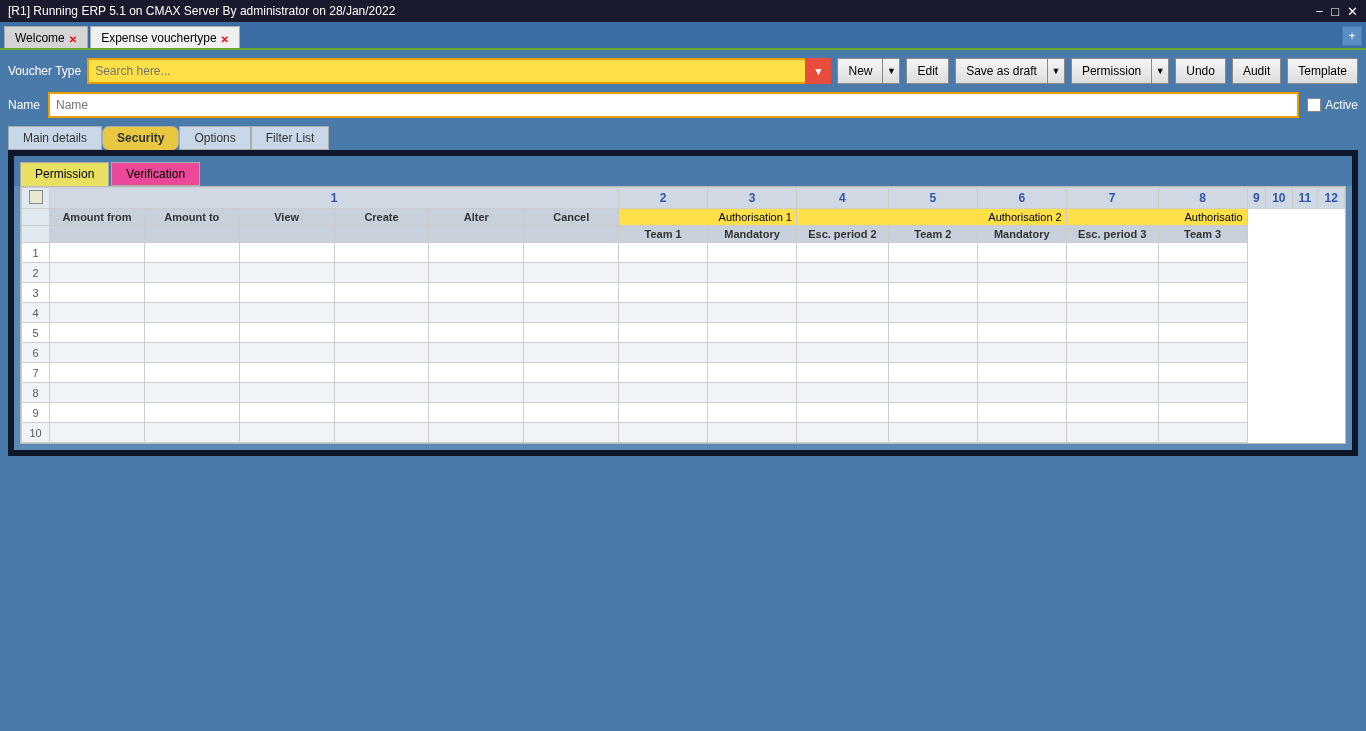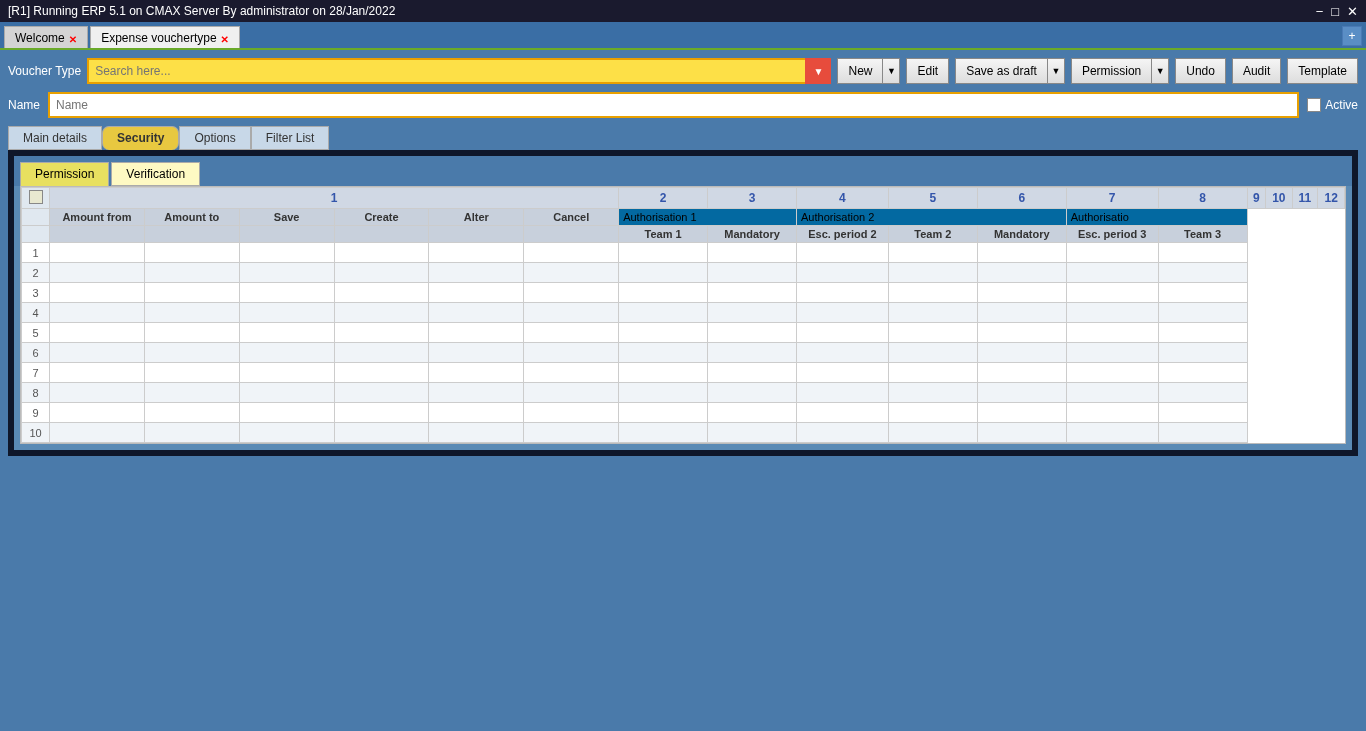--- a/index.html
+++ b/index.html
@@ -204,21 +204,21 @@
     
     .inner-tabs {
       display: flex;
       background: #4a7aaa;
       padding: 6px 6px 0 6px;
       gap: 2px;
     }
     .inner-tab {
       padding: 4px 14px;
       border: 1px solid #aaa;
-      background: #fef9c3;
+      background: #ec4899;
       cursor: pointer;
       font-size: 12px;
     }
     .inner-tab.active {
       background: #e8e060;
       border-bottom: none;
     }
 
     
     .auto-authorise-row {
@@ -278,22 +278,22 @@
     }
     .row-checkbox-col {
       background: #e0e8f0;
       width: 20px;
       text-align: center;
     }
     .data-row td { height: 20px; }
     .data-row:nth-child(odd) td { background: #ffffff; }
     .data-row:nth-child(even) td { background: #f0f4f8; }
     .auth-header {
-      background: #0369a1;
-      text-align: left;
+      background: #fde047;
+      text-align: right;
       font-weight: normal;
     }
     .header-checkbox {
       width: 14px;
       height: 14px;
       border: 1px solid #888;
       background: #e8e8d0;
       display: inline-block;
       cursor: pointer;
     }
@@ -408,21 +408,21 @@
             <th class="col-num-header">9</th>
             <th class="col-num-header">10</th>
             <th class="col-num-header">11</th>
             <th class="col-num-header" colspan="2">12</th>
           </tr>
 
           <tr>
             <th class="row-checkbox-col"></th>
             <th class="col-sub-header">Amount from</th>
             <th class="col-sub-header">Amount to</th>
-            <th class="col-sub-header">Save</th>
+            <th class="col-sub-header">View</th>
             <th class="col-sub-header">Create</th>
             <th class="col-sub-header">Alter</th>
             <th class="col-sub-header">Cancel</th>
             <th class="auth-header" colspan="2">Authorisation 1</th>
             <th class="auth-header" colspan="3">Authorisation 2</th>
             <th class="auth-header" colspan="2">Authorisatio</th>
           </tr>
 
           <tr>
             <th class="row-checkbox-col"></th>

